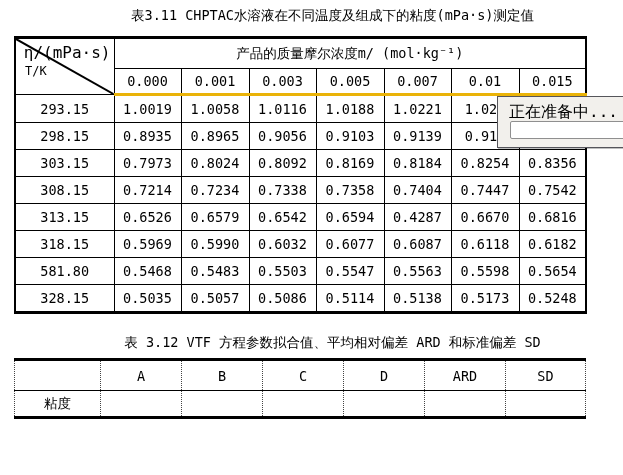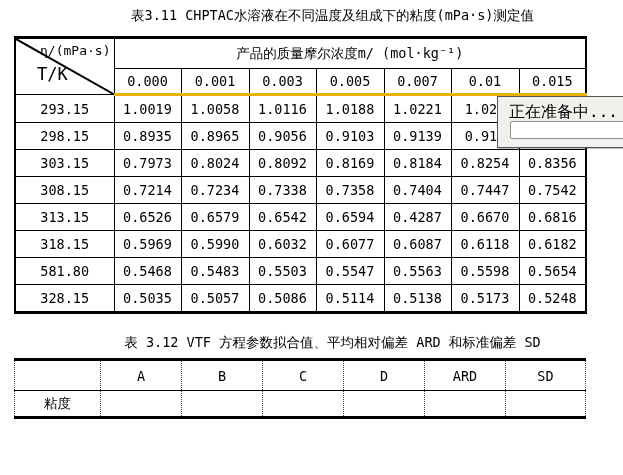--- a/index.html
+++ b/index.html
@@ -19,22 +19,22 @@
     position:absolute;left:14px;top:36px;border-collapse:collapse;table-layout:fixed;
     width:571px;font-size:13.5px;
   }
   table.t1{border:2px solid #000;border-top:3px solid #000;border-bottom:3px solid #000;}
   table.t1 td{border:1px solid #000;text-align:center;vertical-align:middle;padding:0;overflow:hidden;white-space:nowrap;}
   table.t1 tr.h1 td{height:29px;}
   table.t1 tr.h2 td{height:24px;border-bottom:3px solid #eab308;}
   table.t1 tr.dr td{height:26px;}
   td.corner{position:relative;padding:0;}
   td.corner svg{position:absolute;left:0;top:0;width:100%;height:100%;display:block;}
-  .ct{position:absolute;top:4px;right:3px;font-size:13px;}
-  .cb{position:absolute;top:25px;left:21px;font-size:17px;}
+  .ct{position:absolute;top:4px;right:3px;font-size:16px;}
+  .cb{position:absolute;top:25px;left:9px;font-size:12px;}
 
   
   .popup{
     position:absolute;left:497px;top:96px;width:140px;height:50px;
     background:#f2f0ec;border:1px solid #55555b;z-index:10;
     box-shadow:1px 1px 0 rgba(0,0,0,0.25);
   }
   .popup-label{position:absolute;left:11px;top:5px;font-size:16px;white-space:nowrap;}
   .popup-progress{
     position:absolute;left:12px;top:24px;width:140px;height:16px;

